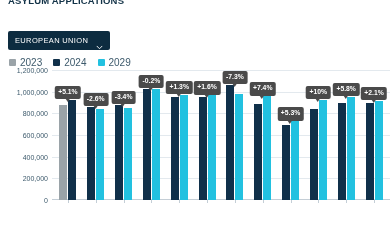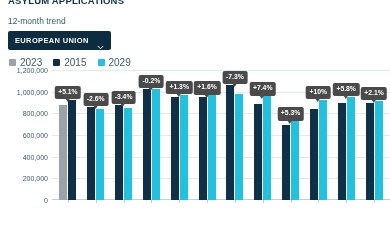--- a/index.html
+++ b/index.html
@@ -52,21 +52,21 @@
     color: #ffffff;
     display: flex;
     align-items: center;
     gap: 8px;
     border-radius: 2px;
     cursor: pointer;
     user-select: none;
   }
   .dropdown-label {
     font-size: 7.5px;
-    font-weight: bold;
+    font-weight: normal;
     letter-spacing: .35px;
     white-space: nowrap;
   }
   .chev {
     width: 7px;
     height: 7px;
     display: block;
   }
 
   
@@ -196,39 +196,38 @@
     border-right: 2.5px solid transparent;
     border-top: 3px solid #4a4a4a;
   }
 </style>
 </head>
 <body>
 
 <div class="page">
 
   <div class="title">ASYLUM APPLICATIONS</div>
-  <div class="subtitle">12-month trend</div>
 
   <div class="dropdown">
     <span class="dropdown-label">EUROPEAN UNION</span>
     <span class="chev">
       <svg width="7" height="7" viewBox="0 0 10 10" aria-hidden="true">
         <path d="M1.5 3.2 L5 6.8 L8.5 3.2" fill="none" stroke="#ffffff" stroke-width="1.3" stroke-linecap="round" stroke-linejoin="round"></path>
       </svg>
     </span>
   </div>
 
   <div class="legend" id="legend">
       <div class="legend-item">
         <span class="swatch" style="background: rgb(154, 163, 168);"></span>
         <span class="legend-text">2023</span>
       </div>
       <div class="legend-item">
         <span class="swatch" style="background: rgb(16, 48, 74);"></span>
-        <span class="legend-text">2015</span>
+        <span class="legend-text">2024</span>
       </div>
       <div class="legend-item">
         <span class="swatch" style="background: rgb(34, 193, 224);"></span>
         <span class="legend-text">2029</span>
       </div>
     </div>
 
   <div class="chart">
     <div class="yaxis" id="yaxis">
         <div class="ytick" style="top: 0px;">1,200,000</div>

